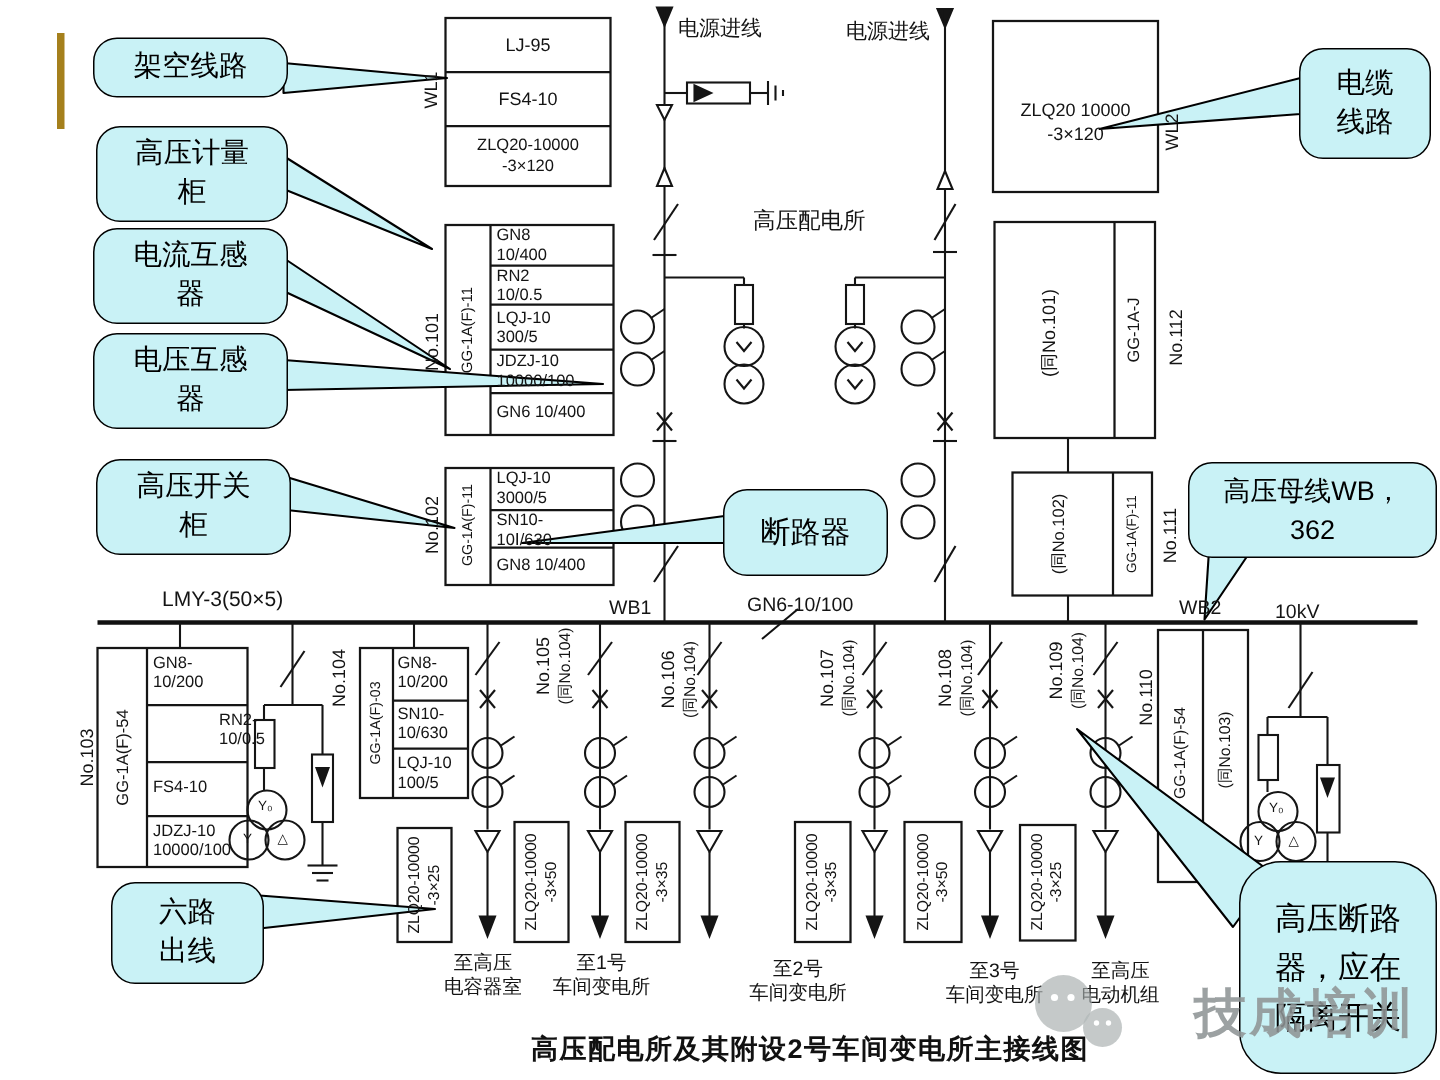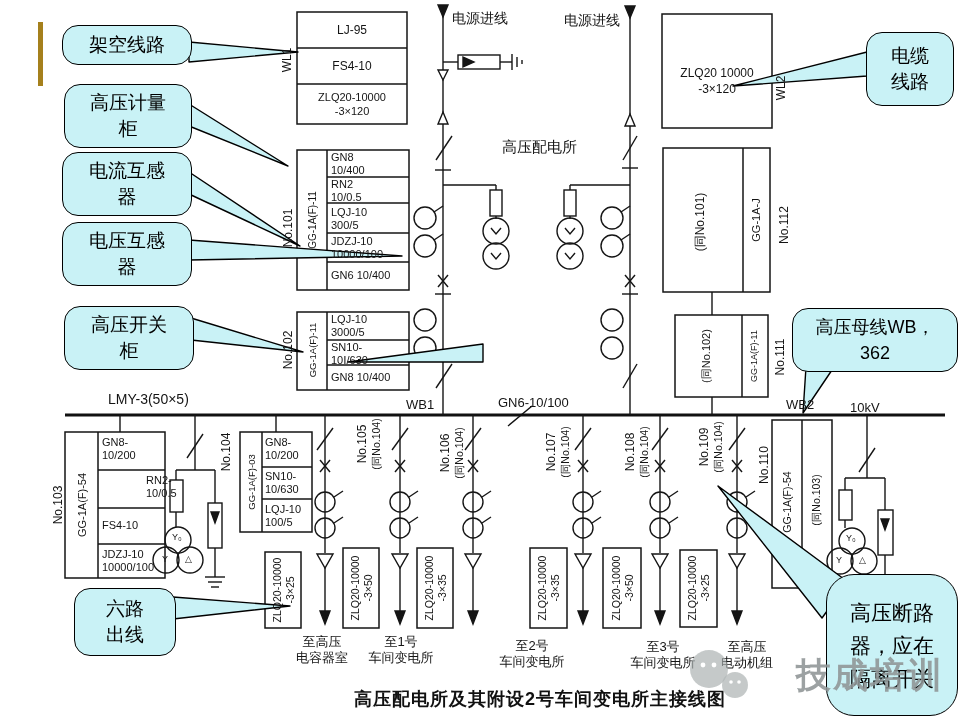--- a/index.html
+++ b/index.html
@@ -327,20 +327,23 @@
       <span>器</span>
     </div>
   <div class="callout" style="left:62px;top:222px;width:128px;height:62px;">
       <span>电压互感</span>
       <span>器</span>
     </div>
   <div class="callout" style="left:64px;top:306px;width:128px;height:62px;">
       <span>高压开关</span>
       <span>柜</span>
     </div>
+  <div class="callout" style="left:482px;top:326px;width:108px;height:56px;font-size:20px;">
+      <span>断路器</span>
+    </div>
   <div class="callout" style="left:866px;top:32px;width:86px;height:72px;">
       <span>电缆</span>
       <span>线路</span>
     </div>
   <div class="callout" style="left:792px;top:308px;width:164px;height:62px;font-size:18px;">
       <span>高压母线WB，</span>
       <span>362</span>
     </div>
   <div class="callout" style="left:74px;top:588px;width:100px;height:66px;">
       <span>六路</span>

